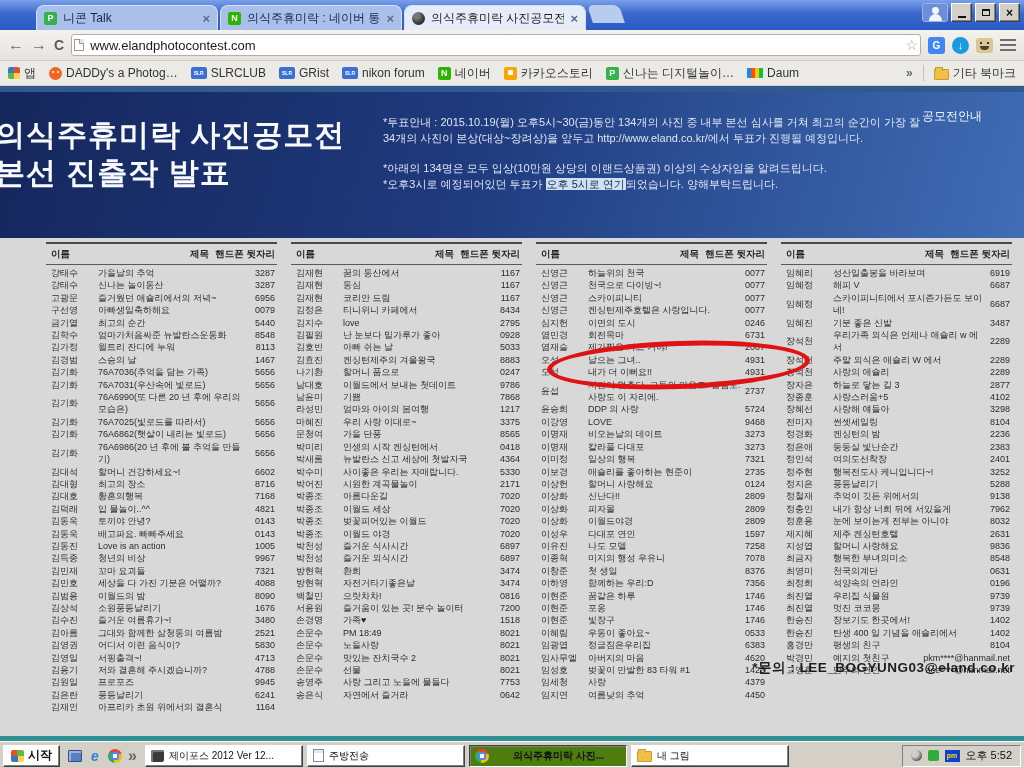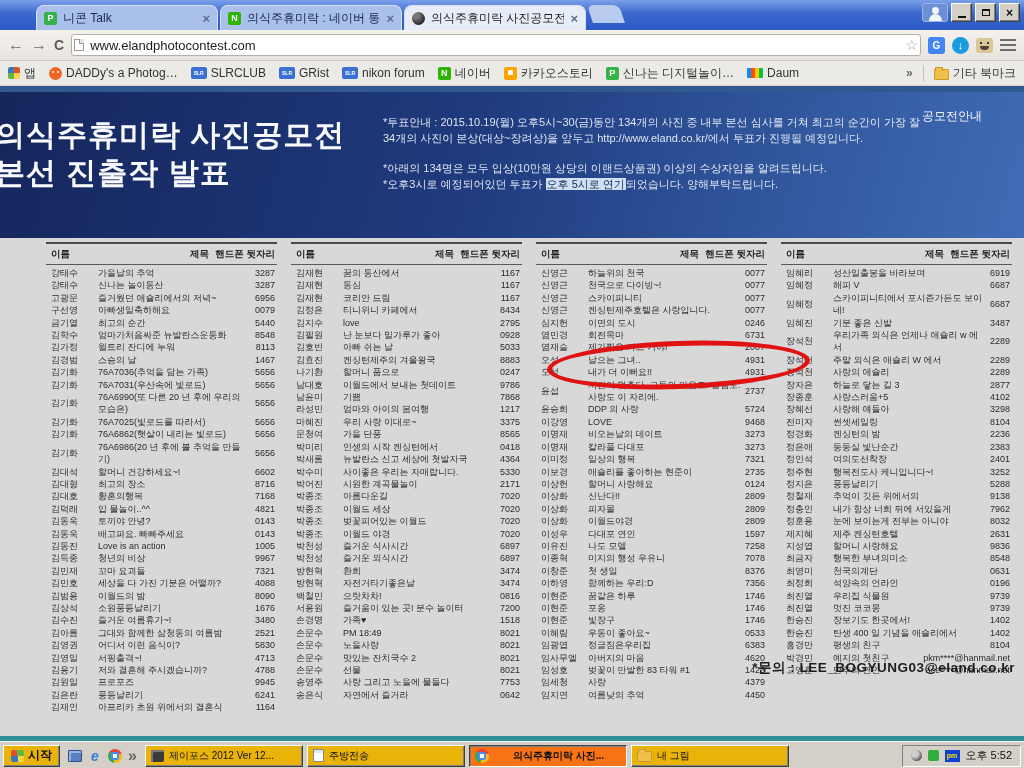--- a/index.html
+++ b/index.html
@@ -88,29 +88,29 @@
   .t { flex:1; padding-right:4px; }
   .th { text-align:right; }
   .p { margin-left:auto; white-space:nowrap; text-align:right; padding-right:2px; }
   .ghead .p { width:64px; }
   .red-ellipse { position:absolute; left:513px; top:103px; width:263px; height:48px; border:5px solid #e01212; border-radius:50%; transform:rotate(-2deg); pointer-events:none; }
   .contact { position:absolute; right:9px; top:421px; font-size:13.5px; font-weight:bold; color:#1c1c1c; letter-spacing:0.5px; }
 
   
   .desktop-strip { height:5px; background:#2e8f94; }
   .taskbar { height:28px; background:#d4d0c8; border-top:1px solid #fff; display:flex; align-items:center; gap:4px; padding:0 3px; }
-  .btn3d { background:#eab308; border:1px solid; border-color:#ffffff #404040 #404040 #ffffff; box-shadow:inset -1px -1px 0 #808080; }
+  .btn3d { background:#ffffff; border:1px solid; border-color:#ffffff #404040 #404040 #ffffff; box-shadow:inset -1px -1px 0 #808080; }
   .start-btn { display:flex; align-items:center; gap:4px; height:22px; padding:0 7px; font-size:12px; font-weight:bold; color:#111; }
   .flag-icon { width:13px; height:12px; border-radius:2px; background:conic-gradient(#5eba47 0 25%,#ffd24a 0 50%,#3b77bc 0 75%,#e34f26 0 100%); }
   .quick { display:flex; align-items:center; gap:6px; padding:0 4px; }
   .show-desktop-icon { width:14px; height:12px; background:#5a7fc0; border:1px solid #2d4f8a; border-radius:1px; box-shadow:inset 2px 2px 0 #9ab4e0; }
   .ie-icon { width:14px; height:14px; color:#2f7fd4; font-size:14px; font-weight:bold; font-style:italic; display:flex; align-items:center; justify-content:center; }
   .ie-icon::before { content:"e"; }
   .task-btn { display:flex; align-items:center; gap:5px; width:158px; height:22px; padding:0 5px; font-size:10px; color:#111; overflow:hidden; white-space:nowrap; }
-  .task-btn.active { background:#f97316; font-weight:bold; border-color:#404040 #ffffff #ffffff #404040; box-shadow:inset 1px 1px 0 #808080;gap:24px; }
+  .task-btn.active { background:#4d7c0f; font-weight:bold; border-color:#404040 #ffffff #ffffff #404040; box-shadow:inset 1px 1px 0 #808080;gap:24px; }
   .app-icon { width:13px; height:12px; background:#3a3a3a; border-radius:2px; box-shadow:inset 2px 2px 0 #777; }
   .notepad-icon { width:11px; height:13px; background:#fff; border:1px solid #8a8a8a; box-shadow:inset 0 3px 0 #d8ecf8; }
   .tray { margin-left:auto; display:flex; align-items:center; gap:6px; height:22px; padding:0 8px; border:1px solid; border-color:#808080 #ffffff #ffffff #808080; font-size:11px; color:#111; }
   .volume-icon { width:11px; height:11px; border-radius:50%; background:radial-gradient(circle at 35% 35%,#cfcfcf 0 30%,#555 75%); }
   .green-tray-icon { width:11px; height:11px; border-radius:2px; background:#2fae3e; }
   .pm-icon { width:15px; height:12px; background:#1040d0; color:#ffe000; font-size:7px; font-weight:bold; display:flex; align-items:center; justify-content:center; }
   .pm-icon::before { content:"pm"; }
 </style>
 </head>
 <body>

